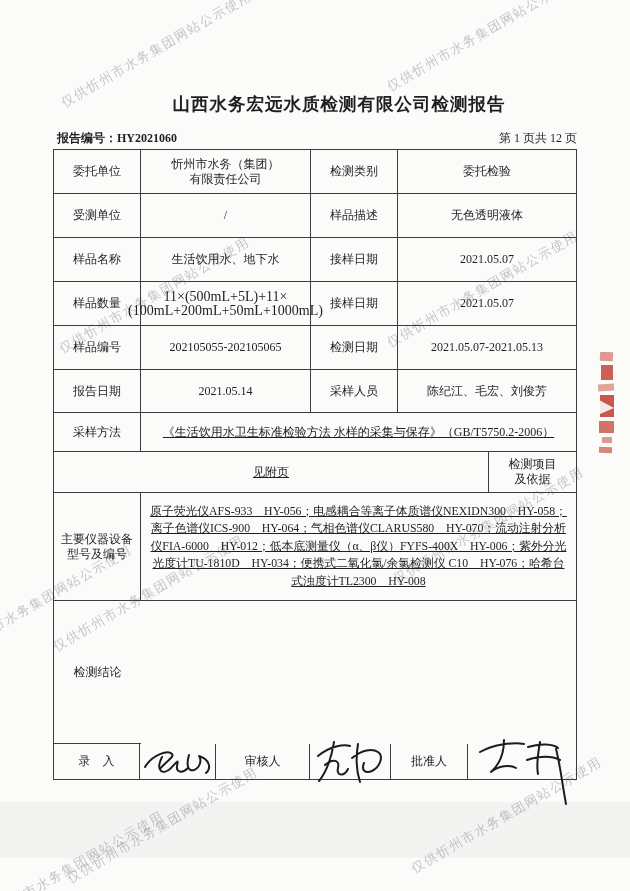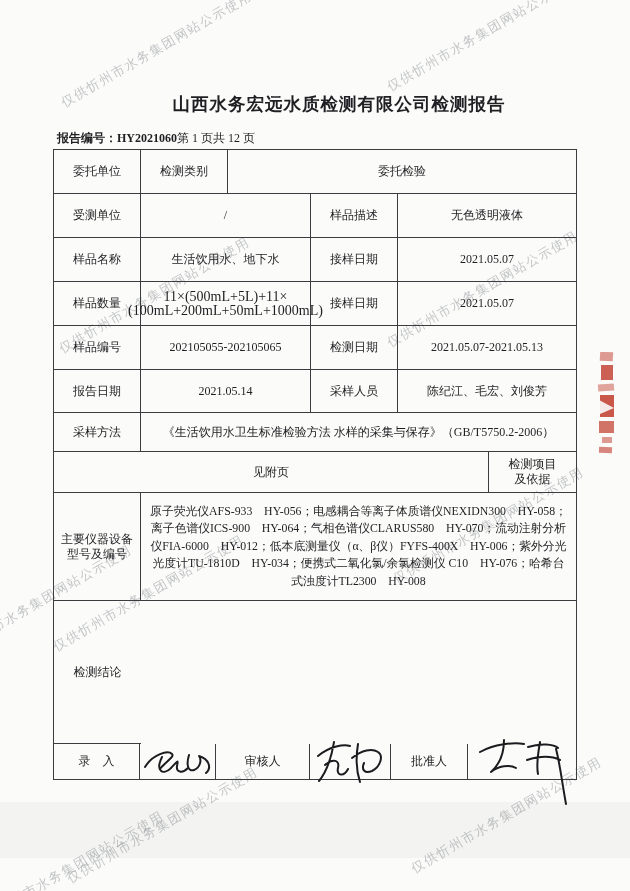--- a/index.html
+++ b/index.html
@@ -25,21 +25,21 @@
   }
   
   .title{
     position:absolute;top:92px;left:0;width:100%;
     text-align:center;font-size:17.5px;font-weight:bold;
     letter-spacing:1px;
     padding-left:24px;
   }
   .meta{
     position:absolute;top:130px;left:57px;right:53px;
-    display:flex;justify-content:flex-start;
+    display:flex;justify-content:space-between;
     font-size:12px;
   }
   .meta .rno{font-weight:bold;}
   
   .dtable{
     position:absolute;left:53px;top:149px;width:524px;
     border:1px solid #3c3c40;
     box-sizing:border-box;
     background:transparent;
   }
@@ -58,21 +58,21 @@
   }
   .row .cell:last-child{border-right:none;}
   .row:last-child .cell{border-bottom:none;}
   .c1{width:87px;}
   .c2{width:170px;}
   .c3{width:87px;}
   .c4{flex:1;}
   .h44{height:44px;} .h43{height:43px;} .h39{height:39px;}
   .h41{height:41px;} .h108{height:108px;} .h143{height:143px;} .h35{height:35px;}
   .small{font-size:14px;line-height:14px;}
-  .wide-val{flex:1;}
+  .wide-val{flex:1;text-decoration:underline;}
   .left-val{
     justify-content:flex-start;text-align:center;
     padding:0 9px;font-size:11.8px;line-height:17.5px;
   }
   
   .s1{width:86px;} .s2{width:76px;} .s3{width:94px;}
   .s4{width:81px;} .s5{width:77px;} .s6{flex:1;}
   .sigwrap{position:absolute;pointer-events:none;}
   .sig path{fill:none;stroke:#1c1c20;stroke-width:2;stroke-linecap:round;stroke-linejoin:round;}
   
@@ -105,20 +105,22 @@
   <div class="title">山西水务宏远水质检测有限公司检测报告</div>
   <div class="meta">
     <span class="rno">报告编号：HY2021060</span>
     <span>第 1 页共 12 页</span>
   </div>
 
   <div class="dtable">
 
     <div class="row">
       <div class="cell c1 h44">委托单位</div>
+      <div class="cell c2 h44">忻州市水务（集团）
+有限责任公司</div>
       <div class="cell c3 h44">检测类别</div>
       <div class="cell c4 h44">委托检验</div>
     </div>
 
     <div class="row">
       <div class="cell c1 h44">受测单位</div>
       <div class="cell c2 h44">/</div>
       <div class="cell c3 h44">样品描述</div>
       <div class="cell c4 h44">无色透明液体</div>
     </div>

